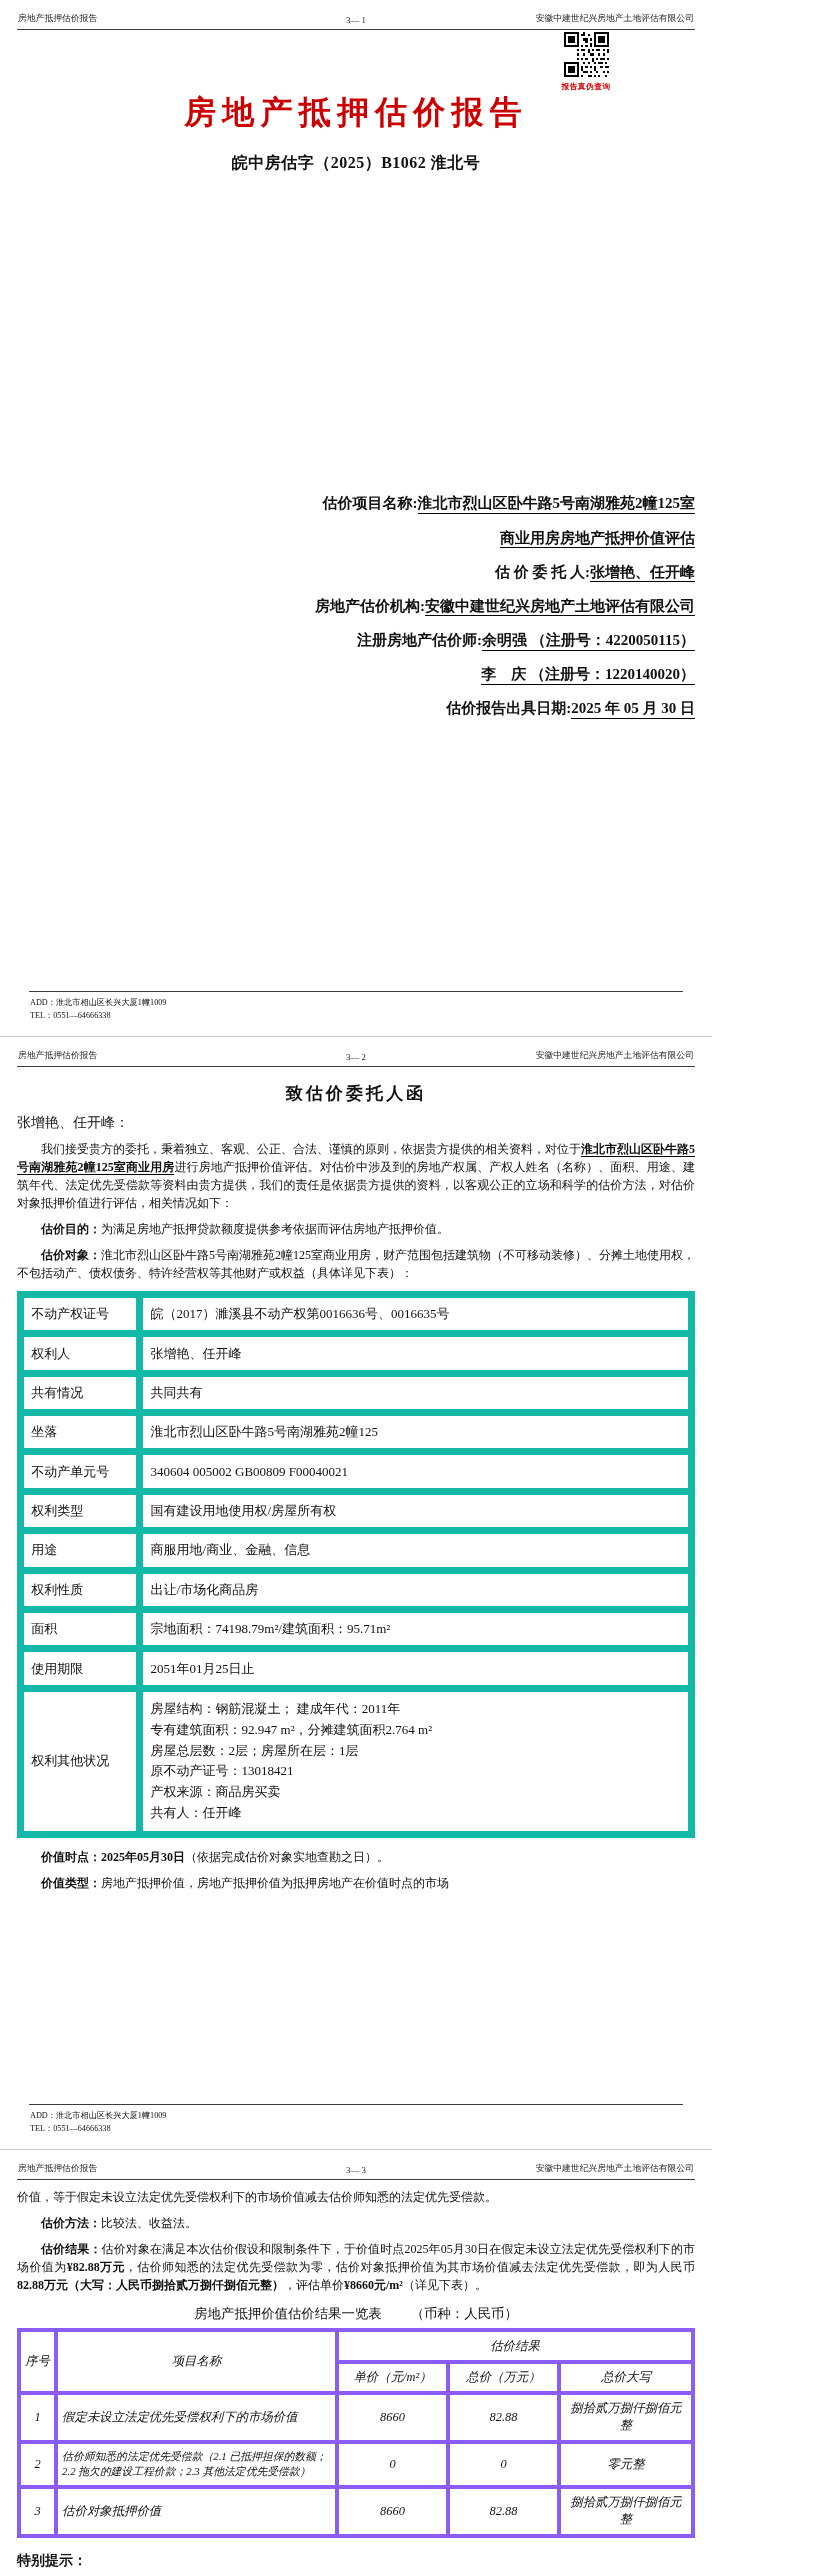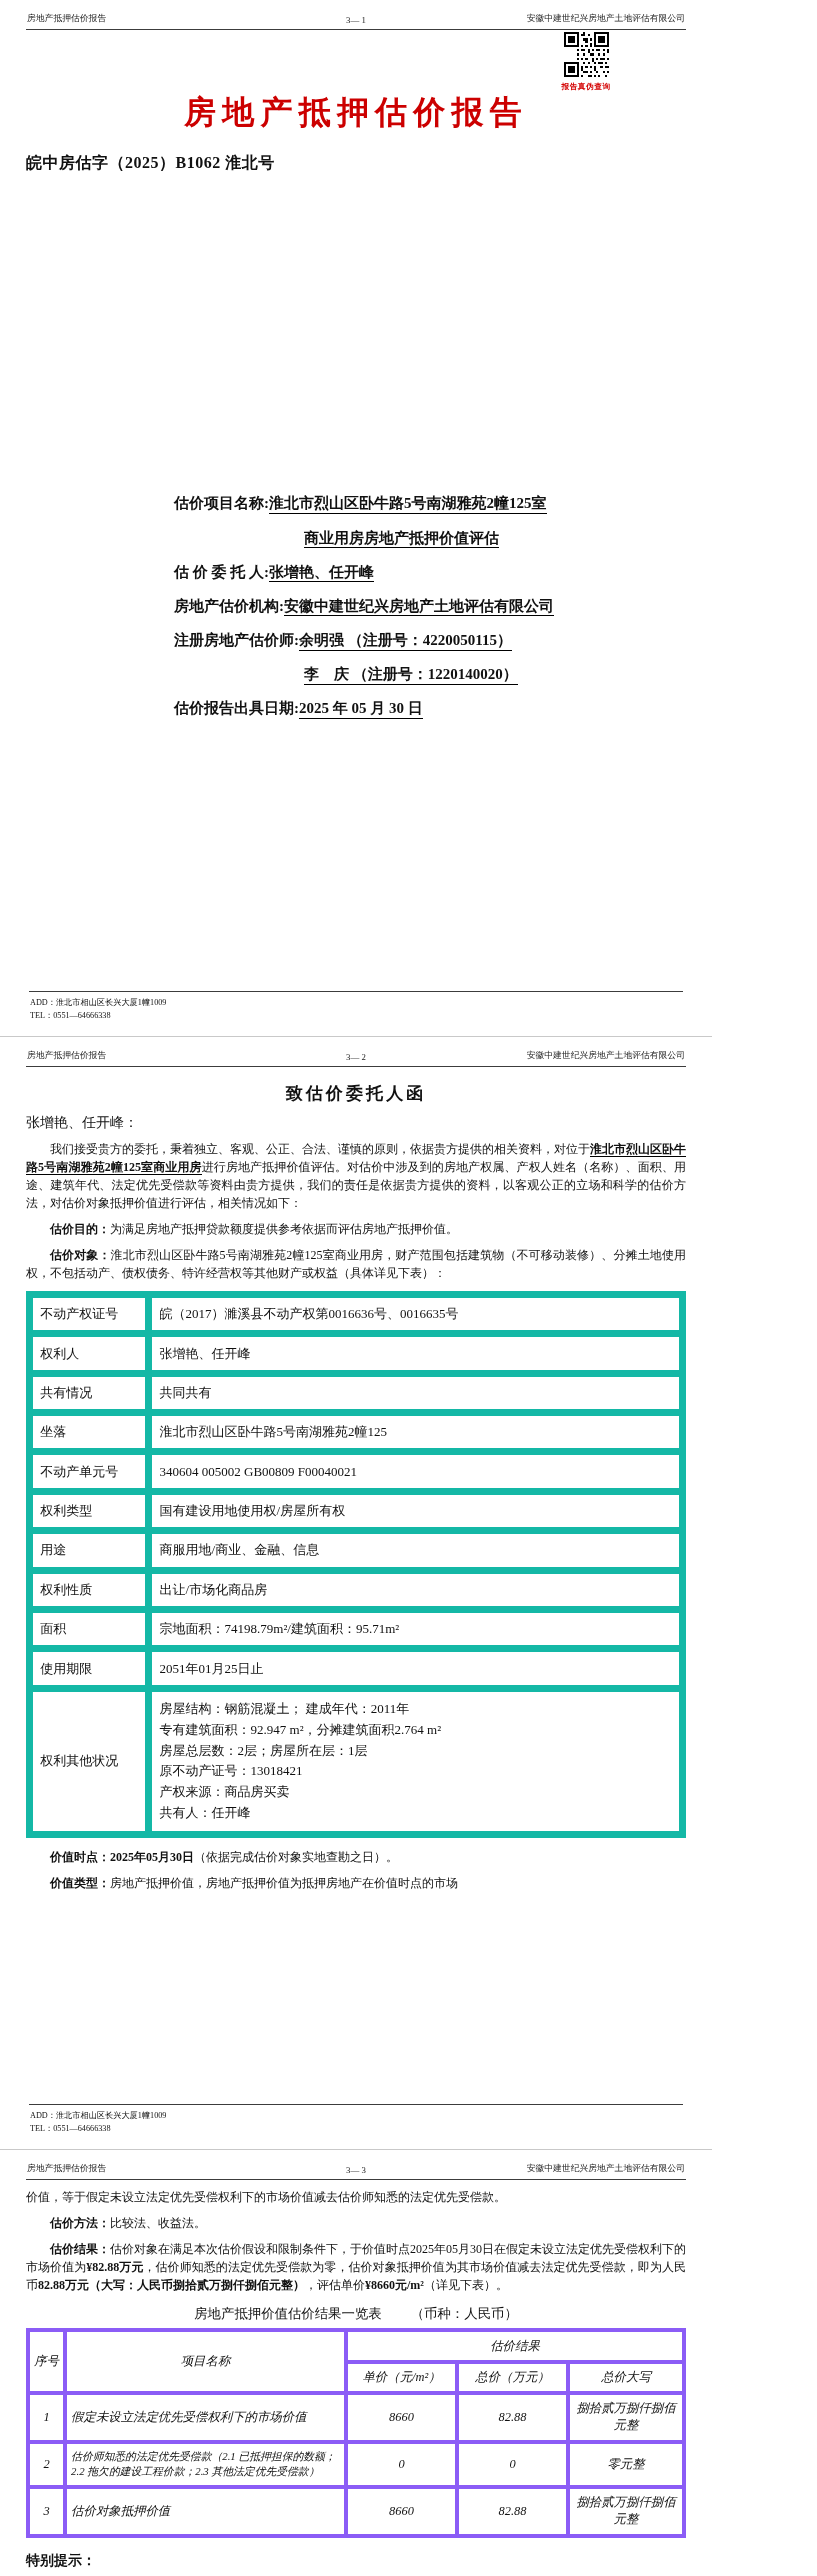--- a/index.html
+++ b/index.html
@@ -1,34 +1,34 @@
 <!DOCTYPE html>
 <html style="font-size:8.2px"><head>
 <meta charset="utf-8">
 <style>
   html,body{margin:0;padding:0;background:#ffffff;}
   body{width:818px;color:#111;font-family:"Liberation Serif","DejaVu Serif",serif;}
-  .page{position:relative;box-sizing:border-box;width:712px;padding:0 26px;overflow:hidden;background:#fff;}
+  .page{position:relative;box-sizing:border-box;width:712px;padding:0 17px;overflow:hidden;background:#fff;}
   .p1{height:1036px;}
   .p2{height:1113px;border-top:1px solid #c9c9c9;}
   .p3{height:1153px;border-top:1px solid #c9c9c9;}
 
   .hdr{display:flex;align-items:flex-end;padding:13.4px 1px 3.6px;border-bottom:1px solid #3c3c3c;font-size:8.8px;color:#222;}
   .hdr span{flex:1;}
   .h-mid{text-align:center;}
   .h-right{text-align:right;}
 
   .ftr{position:absolute;left:29px;right:29px;bottom:13.4px;border-top:1px solid #3c3c3c;padding:4.1px 1px 0;font-size:8.2px;line-height:1.6;color:#111;}
 
   
   .qr-wrap{position:absolute;top:32px;right:99px;width:54px;text-align:center;}
   .qr-caption{margin-top:2.6px;font-size:7.7px;font-weight:bold;color:#d40000;letter-spacing:0.5px;}
   .cover-title{margin:61px 0 0;text-align:center;font-size:32px;font-weight:bold;color:#cc0000;letter-spacing:6.2px;}
-  .doc-no{margin-top:18.5px;font-size:16px;font-weight:bold;letter-spacing:0.5px;}
-  .cover-fields{margin:319px 0 0 148px;font-size:15px;font-weight:bold;}
+  .doc-no{margin-top:18.5px;text-align:center;font-size:16px;font-weight:bold;letter-spacing:0.5px;}
+  .cover-fields{margin:319px 0 0 148px;font-size:15px;font-weight:bold;text-align:right;}
   .cf-row{margin-bottom:12.4px;line-height:1.45;}
   .cf-cont{padding-left:130px;}
   .val{border-bottom:1px solid #000;padding-bottom:1.5px;}
 
   
   .letter-title{margin:15.5px 0 8.2px;text-align:center;font-size:17px;font-weight:bold;letter-spacing:3.1px;}
   .salut{font-size:14px;margin:4.1px 0 6.2px;}
   .para{font-size:12px;line-height:1.5;text-align:justify;margin:8px 0;text-indent:2em;}
   .noindent{text-indent:0;}
   .bold{font-weight:bold;}

